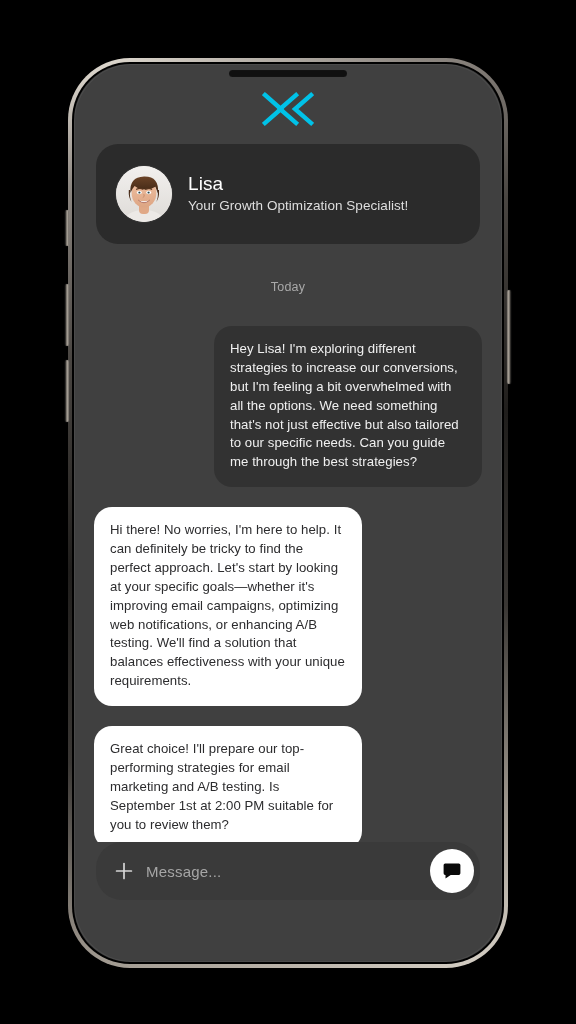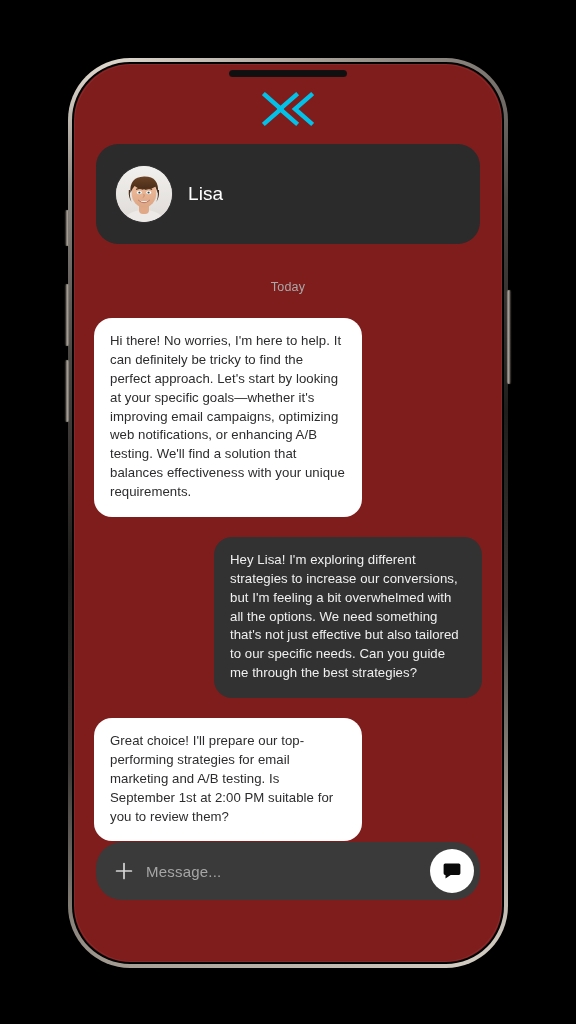--- a/index.html
+++ b/index.html
@@ -15,21 +15,21 @@
     position:absolute; left:68px; top:58px; width:440px; height:910px;
     border-radius:62px;
     background:#000;
     padding:4px;
     background-image:linear-gradient(160deg,#e8e2d8 0%,#8d8781 12%,#4a4642 28%,#201e1c 48%,#3a3734 66%,#9a938a 84%,#d8d2c8 100%);
   }
   .phone-inner{
     position:absolute; inset:4px; border-radius:58px; background:#000; overflow:hidden;
   }
   .screen{
-    position:absolute; inset:2px; border-radius:56px; background:#7f1d1d; overflow:hidden;
+    position:absolute; inset:2px; border-radius:56px; background:#404040; overflow:hidden;
   }
   
   .bezel-sheen{
     position:absolute; inset:0; border-radius:58px; pointer-events:none;
     box-shadow: inset 0 0 0 1px rgba(255,255,255,.06);
   }
 
   
   .btn-side{ position:absolute; border-radius:3px; }
   .btn-left{ left:-3px; width:4px;
@@ -80,21 +80,21 @@
   .hdr-text{ display:flex; flex-direction:column; gap:3px; min-width:0; }
   .hdr-name{ color:#fff; font-size:19px; font-weight:400; letter-spacing:.1px; line-height:1.15; }
   .hdr-sub{ color:#dedede; font-size:13.5px; font-weight:400; letter-spacing:.05px; line-height:1.2; }
 
   .thread{
     flex:1 1 auto; overflow:hidden; padding:0 20px;
     display:flex; flex-direction:column;
   }
   .daystamp{
     text-align:center; color:#a9a9a9; font-size:12.5px; letter-spacing:.2px;
-    margin-top:36px; margin-bottom:24px; flex:0 0 auto;
+    margin-top:36px; margin-bottom:32px; flex:0 0 auto;
   }
   .row{ display:flex; margin-bottom:20px; }
   .row.out{ justify-content:flex-end; }
   .row.in{ justify-content:flex-start; }
 
   .bubble{
     max-width:268px; padding:14px 16px 15px 16px;
     font-size:13.2px; line-height:1.43; letter-spacing:.05px;
   }
   .bubble.out{
@@ -204,32 +204,33 @@
 
                   <path d="M28 28.4 q1.2 2.4 -0.9 3.1" stroke="#c78f6e" stroke-width="1" fill="none" stroke-linecap="round"></path>
 
                   <path d="M22.6 34.4 q5.4 4.6 10.8 0 q-5.4 1.6 -10.8 0z" fill="#fff"></path>
                   <path d="M22.6 34.4 q5.4 4.9 10.8 0" stroke="#a9695a" stroke-width="0.9" fill="none" stroke-linecap="round"></path>
                 </g>
               </svg>
             </div>
             <div class="hdr-text">
               <div class="hdr-name">Lisa</div>
+              <div class="hdr-sub">Your Growth Optimization Specialist!</div>
             </div>
           </div>
 
           <div class="thread">
             <div class="daystamp">Today</div>
 
+            <div class="row out">
+              <div class="bubble out">Hey Lisa! I'm exploring different strategies to increase our conversions, but I'm feeling a bit overwhelmed with all the options. We need something that's not just effective but also tailored to our specific needs. Can you guide me through the best strategies?</div>
+            </div>
+
             <div class="row in">
               <div class="bubble in">Hi there! No worries, I'm here to help. It can definitely be tricky to find the perfect approach. Let's start by looking at your specific goals—whether it's improving email campaigns, optimizing web notifications, or enhancing A/B testing. We'll find a solution that balances effectiveness with your unique requirements.</div>
-            </div>
-
-            <div class="row out">
-              <div class="bubble out">Hey Lisa! I'm exploring different strategies to increase our conversions, but I'm feeling a bit overwhelmed with all the options. We need something that's not just effective but also tailored to our specific needs. Can you guide me through the best strategies?</div>
             </div>
 
 
             <div class="row in">
               <div class="bubble in">Great choice! I'll prepare our top-performing strategies for email marketing and A/B testing. Is September 1st at 2:00 PM suitable for you to review them?</div>
             </div>
           </div>
 
           <div class="composer-wrap">
             <div class="composer">

